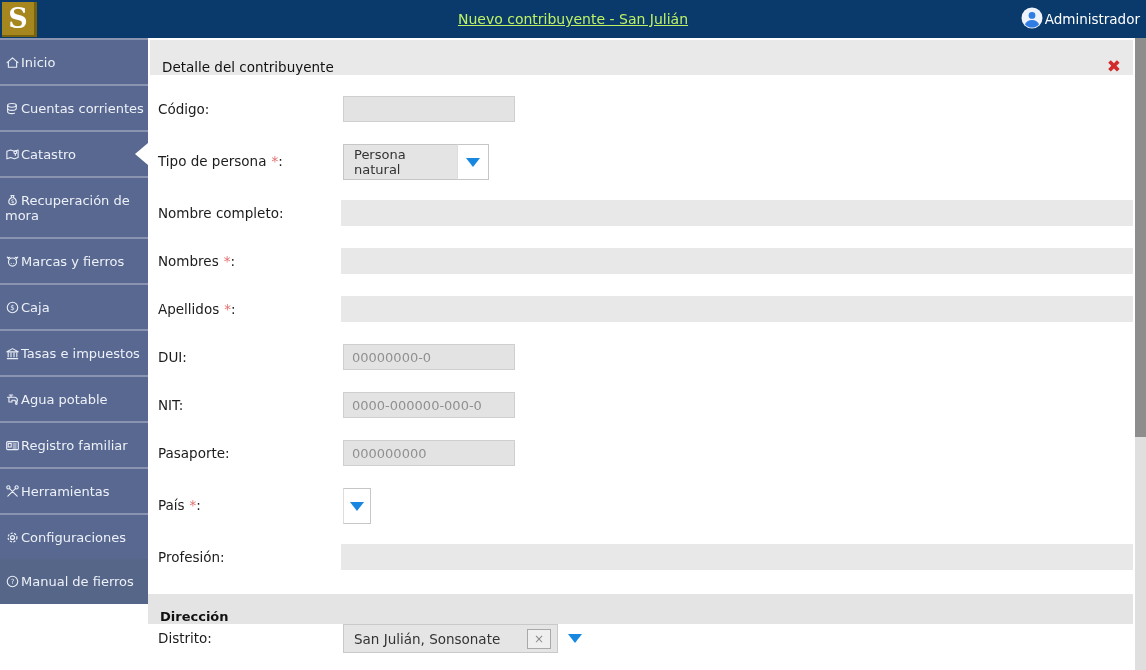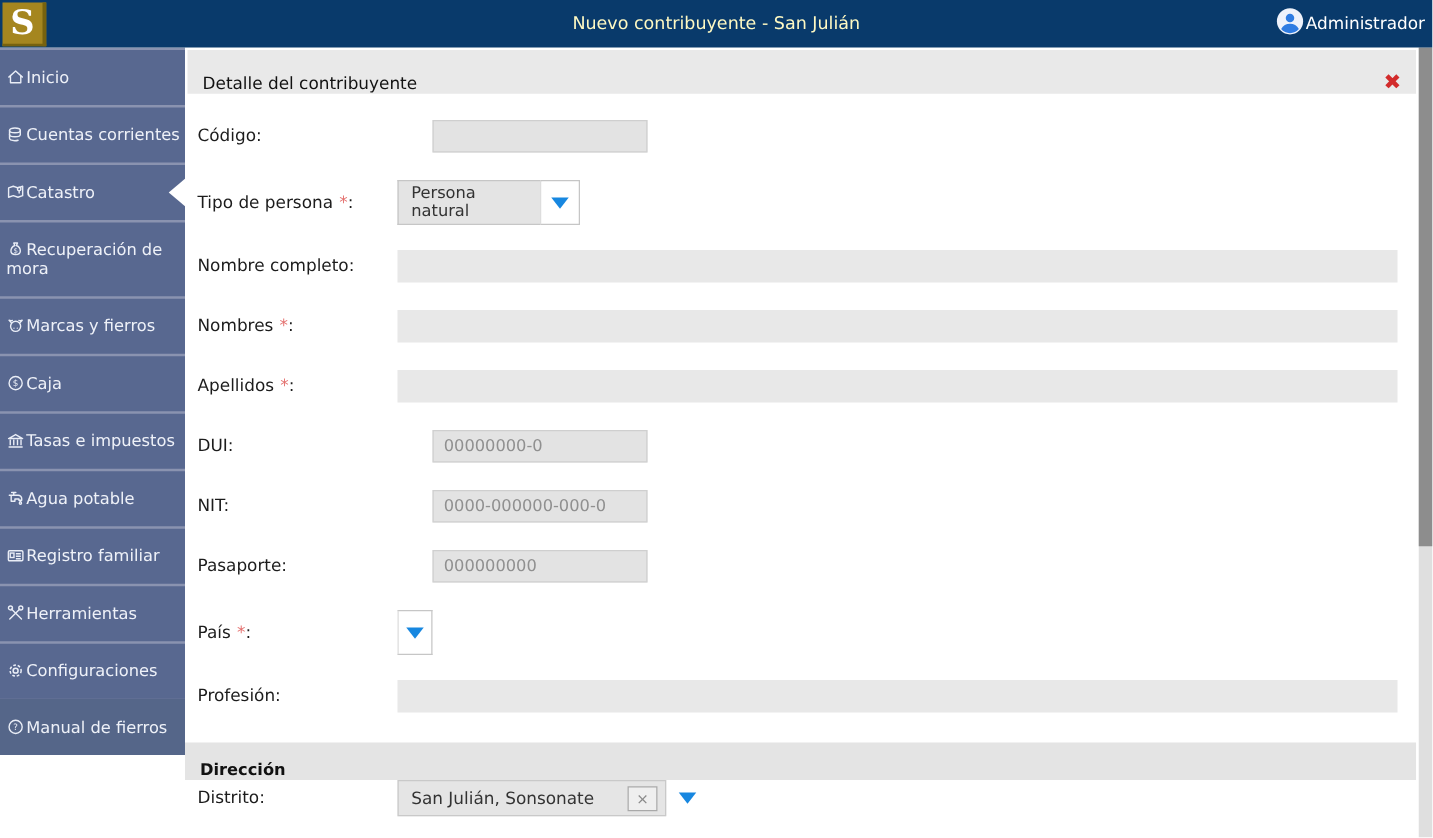--- a/index.html
+++ b/index.html
@@ -6,21 +6,21 @@
   html,body { width:1146px; height:670px; overflow:hidden; }
   body { font-family:"DejaVu Sans","Liberation Sans",sans-serif; background:#fff; position:relative; }
 
   
   .topbar { position:absolute; top:0; left:0; width:1146px; height:38px; background:#093a6b; z-index:30; }
   .logo { position:absolute; left:2px; top:2px; width:35px; height:35px; background:#a5861f;
           border-right:3px solid #77620e; border-bottom:2px solid #77620e;
           color:#fff; font-family:"DejaVu Serif","Liberation Serif",serif; font-weight:bold;
           font-size:27px; text-align:center; line-height:33px; }
   .topbar-title { position:absolute; left:0; right:0; top:0; height:38px; line-height:38px;
-          text-align:center; color:#fef9c3; font-size:14px; }
+          text-align:center; color:#bef264; font-size:14px;text-decoration:underline; }
   .user-chip { position:absolute; right:6px; top:0; height:38px; display:flex; align-items:center; gap:2px; color:#fff; font-size:13.5px; cursor:pointer; }
 
   
   .sidebar { position:absolute; left:0; top:38px; width:148px; height:542px; background:#8a93b0;
              display:flex; flex-direction:column; }
   .side-item { background:#586890; min-height:44px; margin-top:2px; display:flex; align-items:center;
                color:#eef1f8; font-size:13px; cursor:pointer; position:relative; }
   .side-item-inner { padding:4px 4px 4px 5px; line-height:15px; }
   .side-item svg { vertical-align:-3px; margin-right:1px; }
   .side-item.tall { min-height:59px; }
@@ -33,27 +33,27 @@
   
   .main { position:absolute; left:148px; top:38px; right:0; bottom:0; background:#fff; }
   .scrollbar-track { position:absolute; right:0; top:0; bottom:0; width:11px; background:#dfdfdf; }
   .scrollbar-thumb { position:absolute; left:0; right:0; top:0; height:399px; background:#8d8d8d; cursor:grab; }
   .content { position:absolute; left:0; right:13px; top:0; bottom:0; background:#fff; overflow:hidden; }
 
   .panel-header { margin:2px 0 0 2px; height:35px; background:#e9e9e9; display:flex; align-items:flex-end;
                   padding:0 12px; font-size:13.5px; color:#111; }
   .close-btn { margin-left:auto; color:#d22b2b; font-size:17px; font-weight:bold; cursor:pointer; line-height:1; }
 
-  .row { display:flex; align-items:center; }
+  .row { display:flex; align-items:flex-start;gap:25px; }
   .flabel { width:170px; padding-left:10px; font-size:13.5px; color:#1c1c1c; white-space:nowrap; }
   .req { color:#e4716f; margin-left:5px; }
 
   .inp { border:none; background:#e8e8e8; height:26px; font-size:13px; color:#333; padding:0 8px;
          font-family:inherit; }
-  .inp.short { width:172px; background:#e3e3e3; border:1px solid #cfcfcf;margin-left:28px; }
+  .inp.short { width:172px; background:#e3e3e3; border:1px solid #cfcfcf; }
   .inp.wide { width:800px; }
   .inp::placeholder { color:#909090; opacity:1; }
 
   .select { display:flex; height:36px; cursor:pointer; }
   .select .sel-value { background:#e4e4e4; border:1px solid #c6c6c6; border-right:none;
          font-size:13px; color:#333; padding:16px 10px; display:flex; align-items:center; }
   .select .sel-arrow { width:32px; background:#fff; border:1px solid #c6c6c6; border-left:1px solid #ddd;
          display:flex; align-items:center; justify-content:center; }
   .tri-down { width:0; height:0; border-left:7px solid transparent; border-right:7px solid transparent;
          border-top:9px solid #1787e0; }

